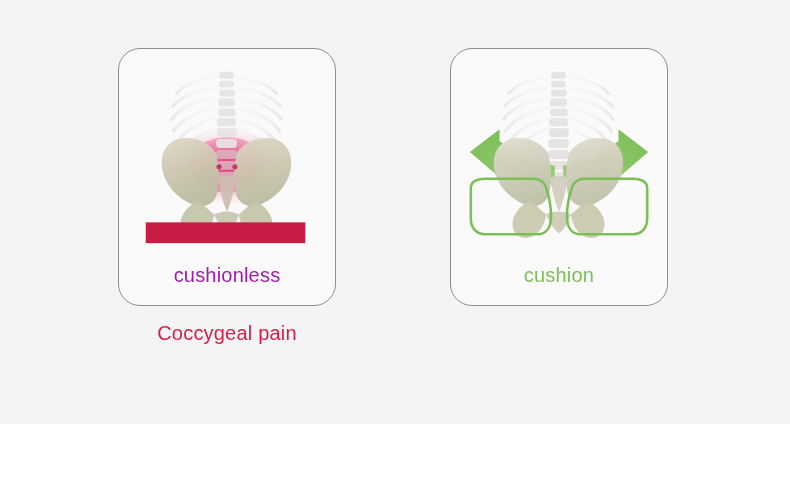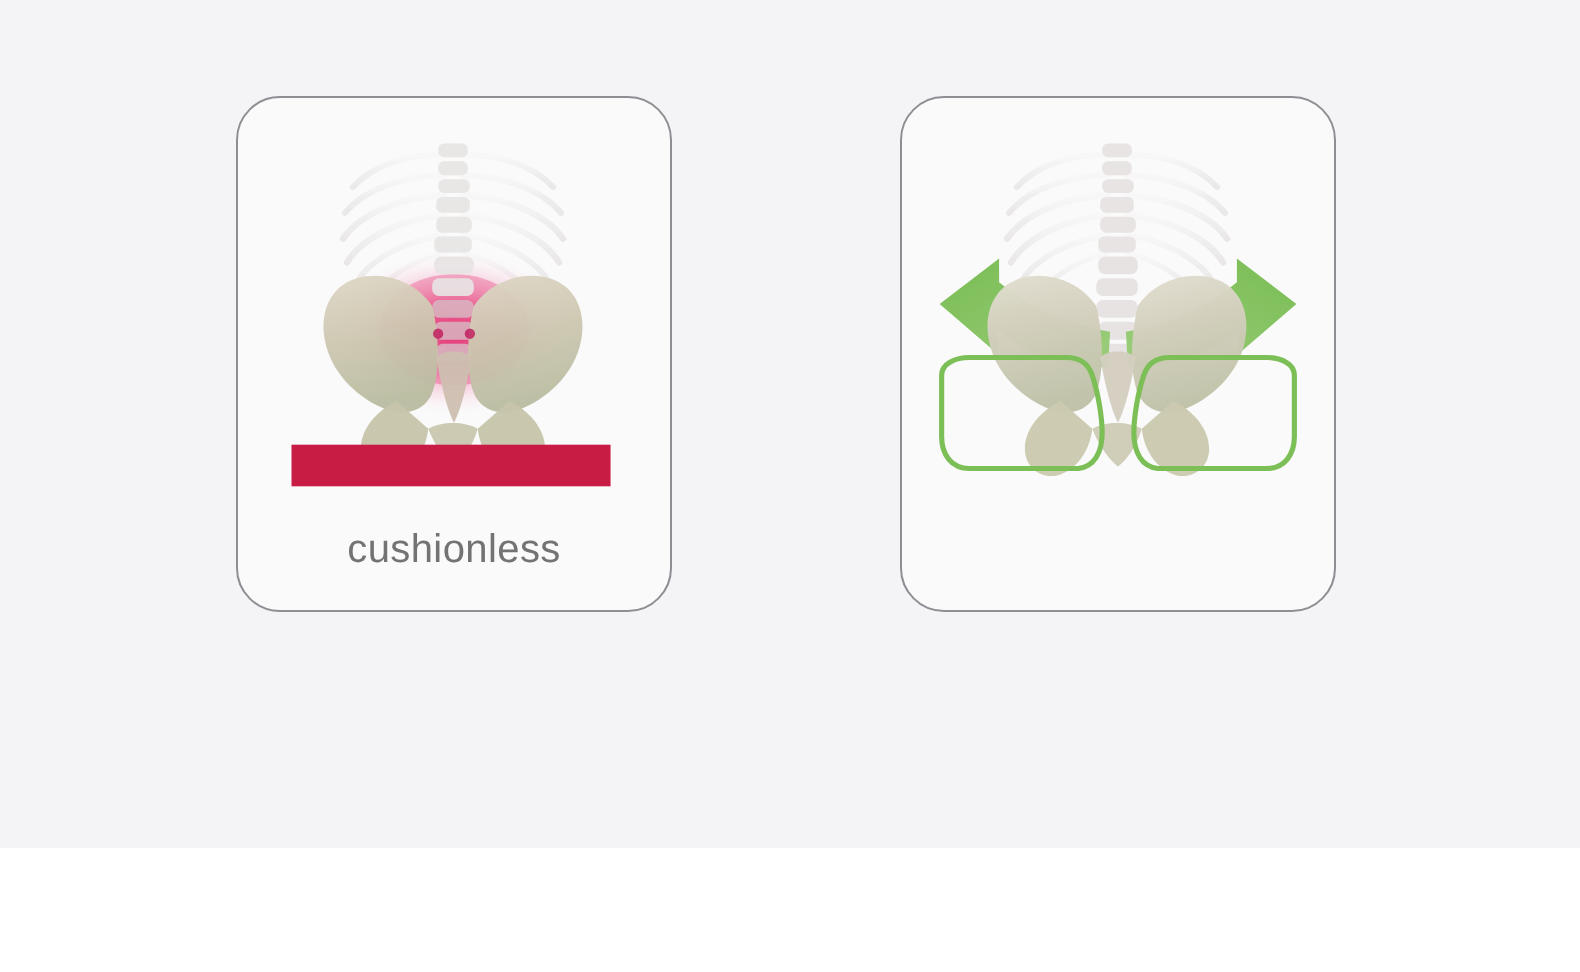--- a/index.html
+++ b/index.html
@@ -58,21 +58,21 @@
   .panel-label {
     position: absolute;
     left: 0;
     bottom: 18px;
     width: 100%;
     text-align: center;
     font-size: 20px;
     letter-spacing: 0.2px;
     font-family: "Liberation Sans", sans-serif;
   }
-  #label-left  { color: #737373; }
+  #label-left  { color: #a21caf; }
   #label-right { color: #7cbf57; }
 
   .caption {
     position: absolute;
     top: 322px;
     width: 218px;
     text-align: center;
     font-size: 20px;
     letter-spacing: 0.2px;
     font-family: "Liberation Sans", sans-serif;
@@ -311,16 +311,18 @@
                      C128 130 124 133 122 139
                      C119 148 117 160 117 168
                      C117 178 121 185 129 186
                      L184 186
                      C193 186 198 179 198 170
                      Z"></path>
           </g>
         </g>
       </svg>
     </div>
+    <div class="panel-label" id="label-right">cushion</div>
   </div>
 
+  <div class="caption" id="caption-left">Coccygeal pain</div>
 
 </div>
 
 </body></html>

